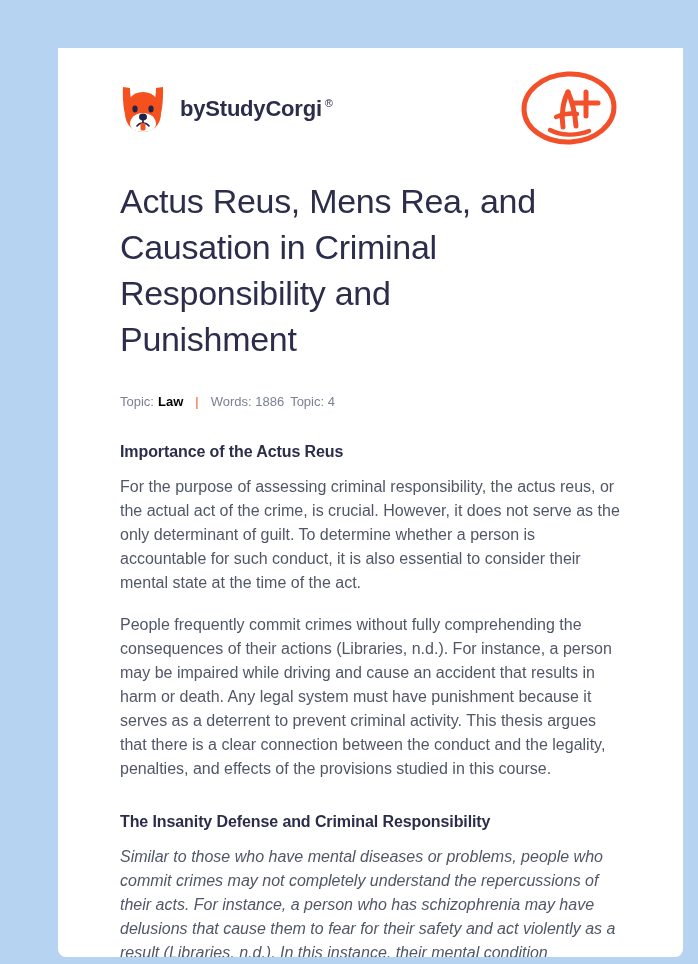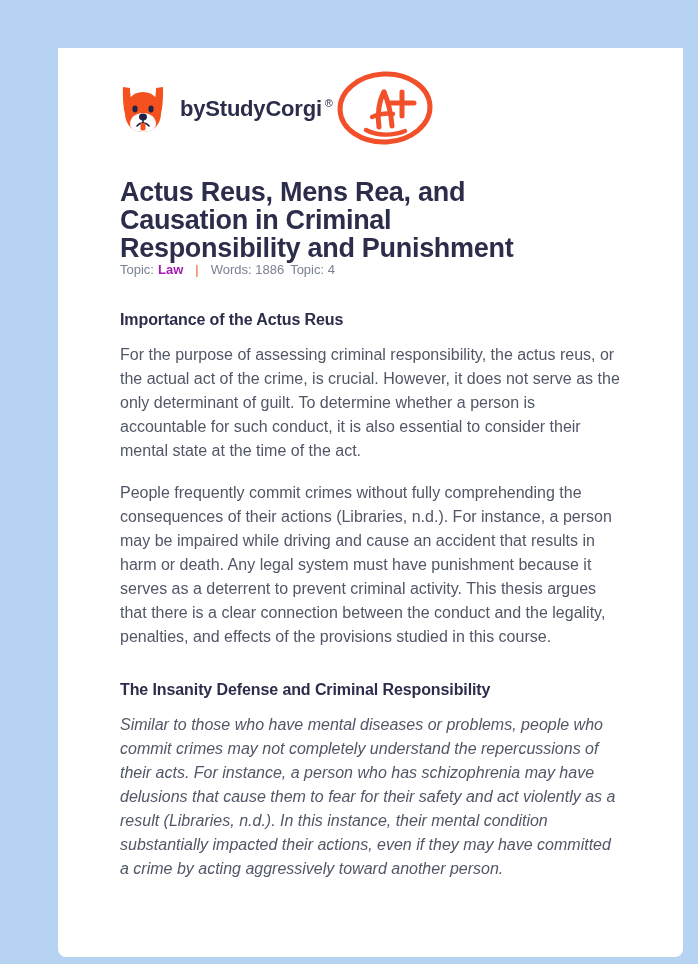--- a/index.html
+++ b/index.html
@@ -27,20 +27,21 @@
   }
 
   .content-wrap {
     padding: 0 62px;
   }
 
   
   .doc-header {
     display: flex;
     align-items: center;
+    justify-content: space-between;
     padding-top: 18px;
     height: 104px;
   }
   .brand {
     display: flex;
     align-items: center;
     gap: 14px;
   }
   .corgi-logo {
     width: 46px;
@@ -66,41 +67,41 @@
   }
   .grade-badge {
     width: 104px;
     height: 84px;
     flex: 0 0 auto;
     display: block;
   }
 
   
   .doc-title {
-    font-size: 27px;
-    line-height: 28px;
-    font-weight: bold;
+    font-size: 34px;
+    line-height: 46px;
+    font-weight: normal;
     color: #2b2d4a;
     margin: 26px 0 0 0;
     letter-spacing: -0.3px;
     max-width: 430px;
   }
 
   
   .doc-meta {
-    margin-top: 0;
+    margin-top: 32px;
     font-size: 13px;
     color: #7a8193;
     display: flex;
     align-items: center;
     flex-wrap: wrap;
   }
   .doc-meta .meta-label { color: #7a8193; }
   .doc-meta .meta-topic-value {
-    color: #a21caf;
+    color: #000000;
     font-weight: bold;
     margin-left: 4px;
   }
   .doc-meta .meta-sep {
     color: #f15a29;
     margin: 0 12px;
   }
   .doc-meta .meta-words { margin-right: 6px; }
 
   

